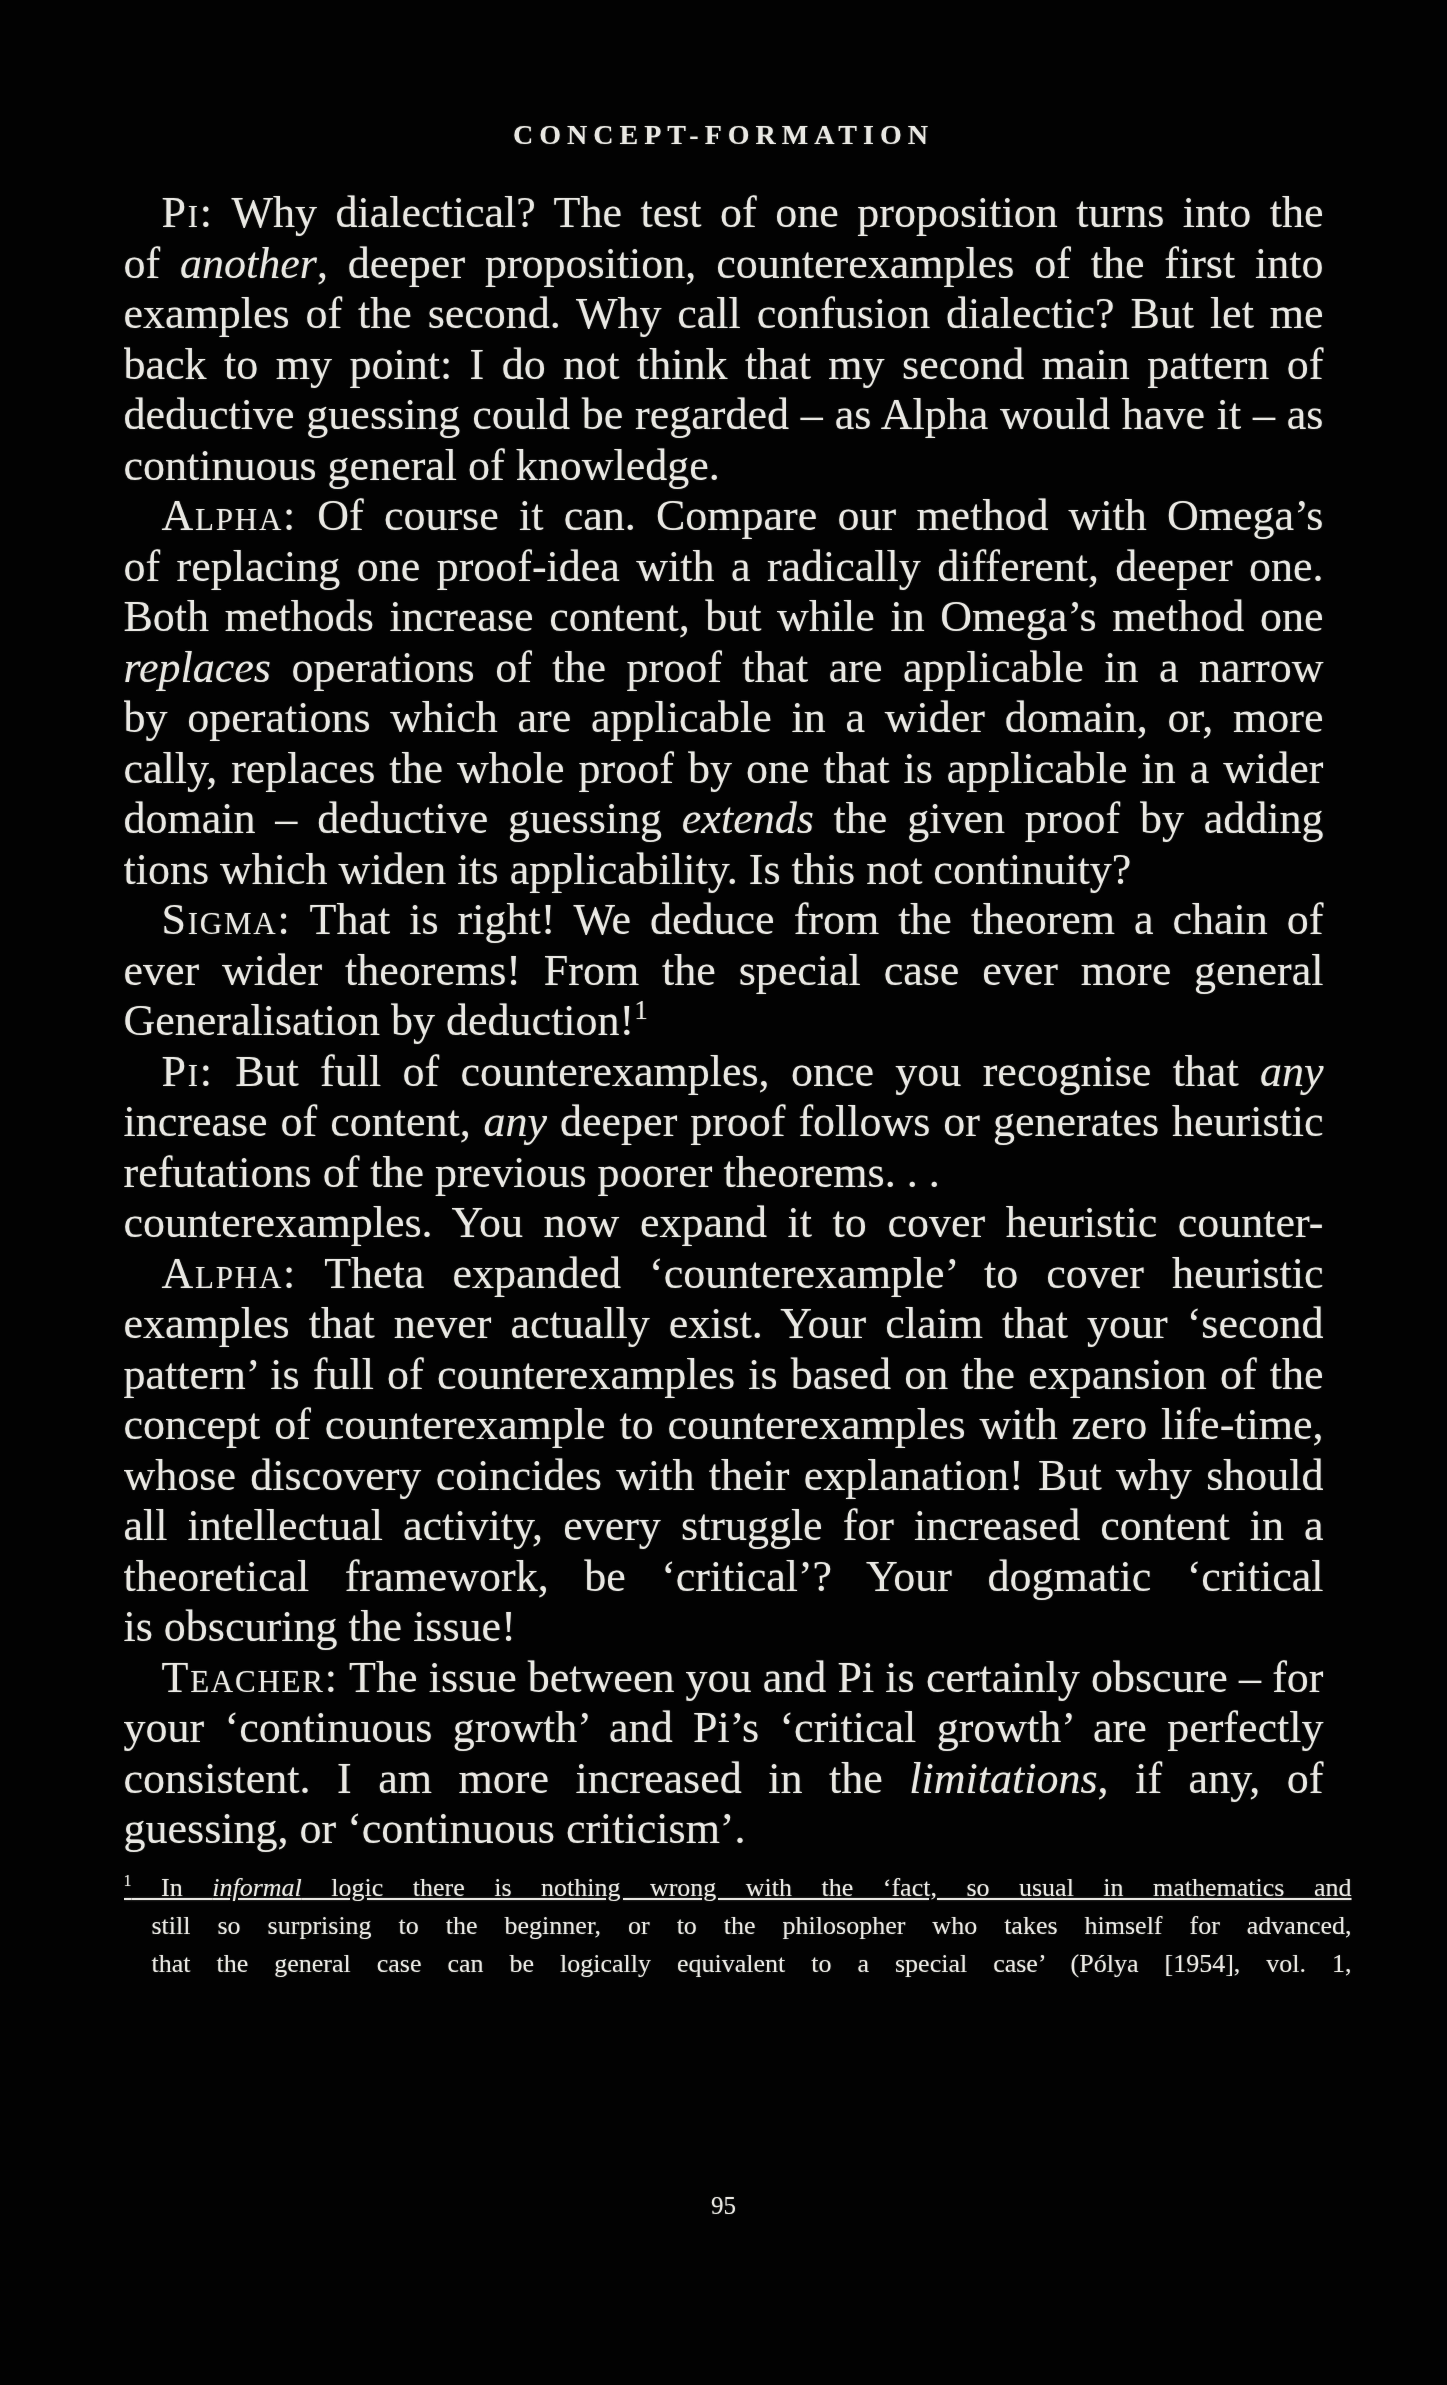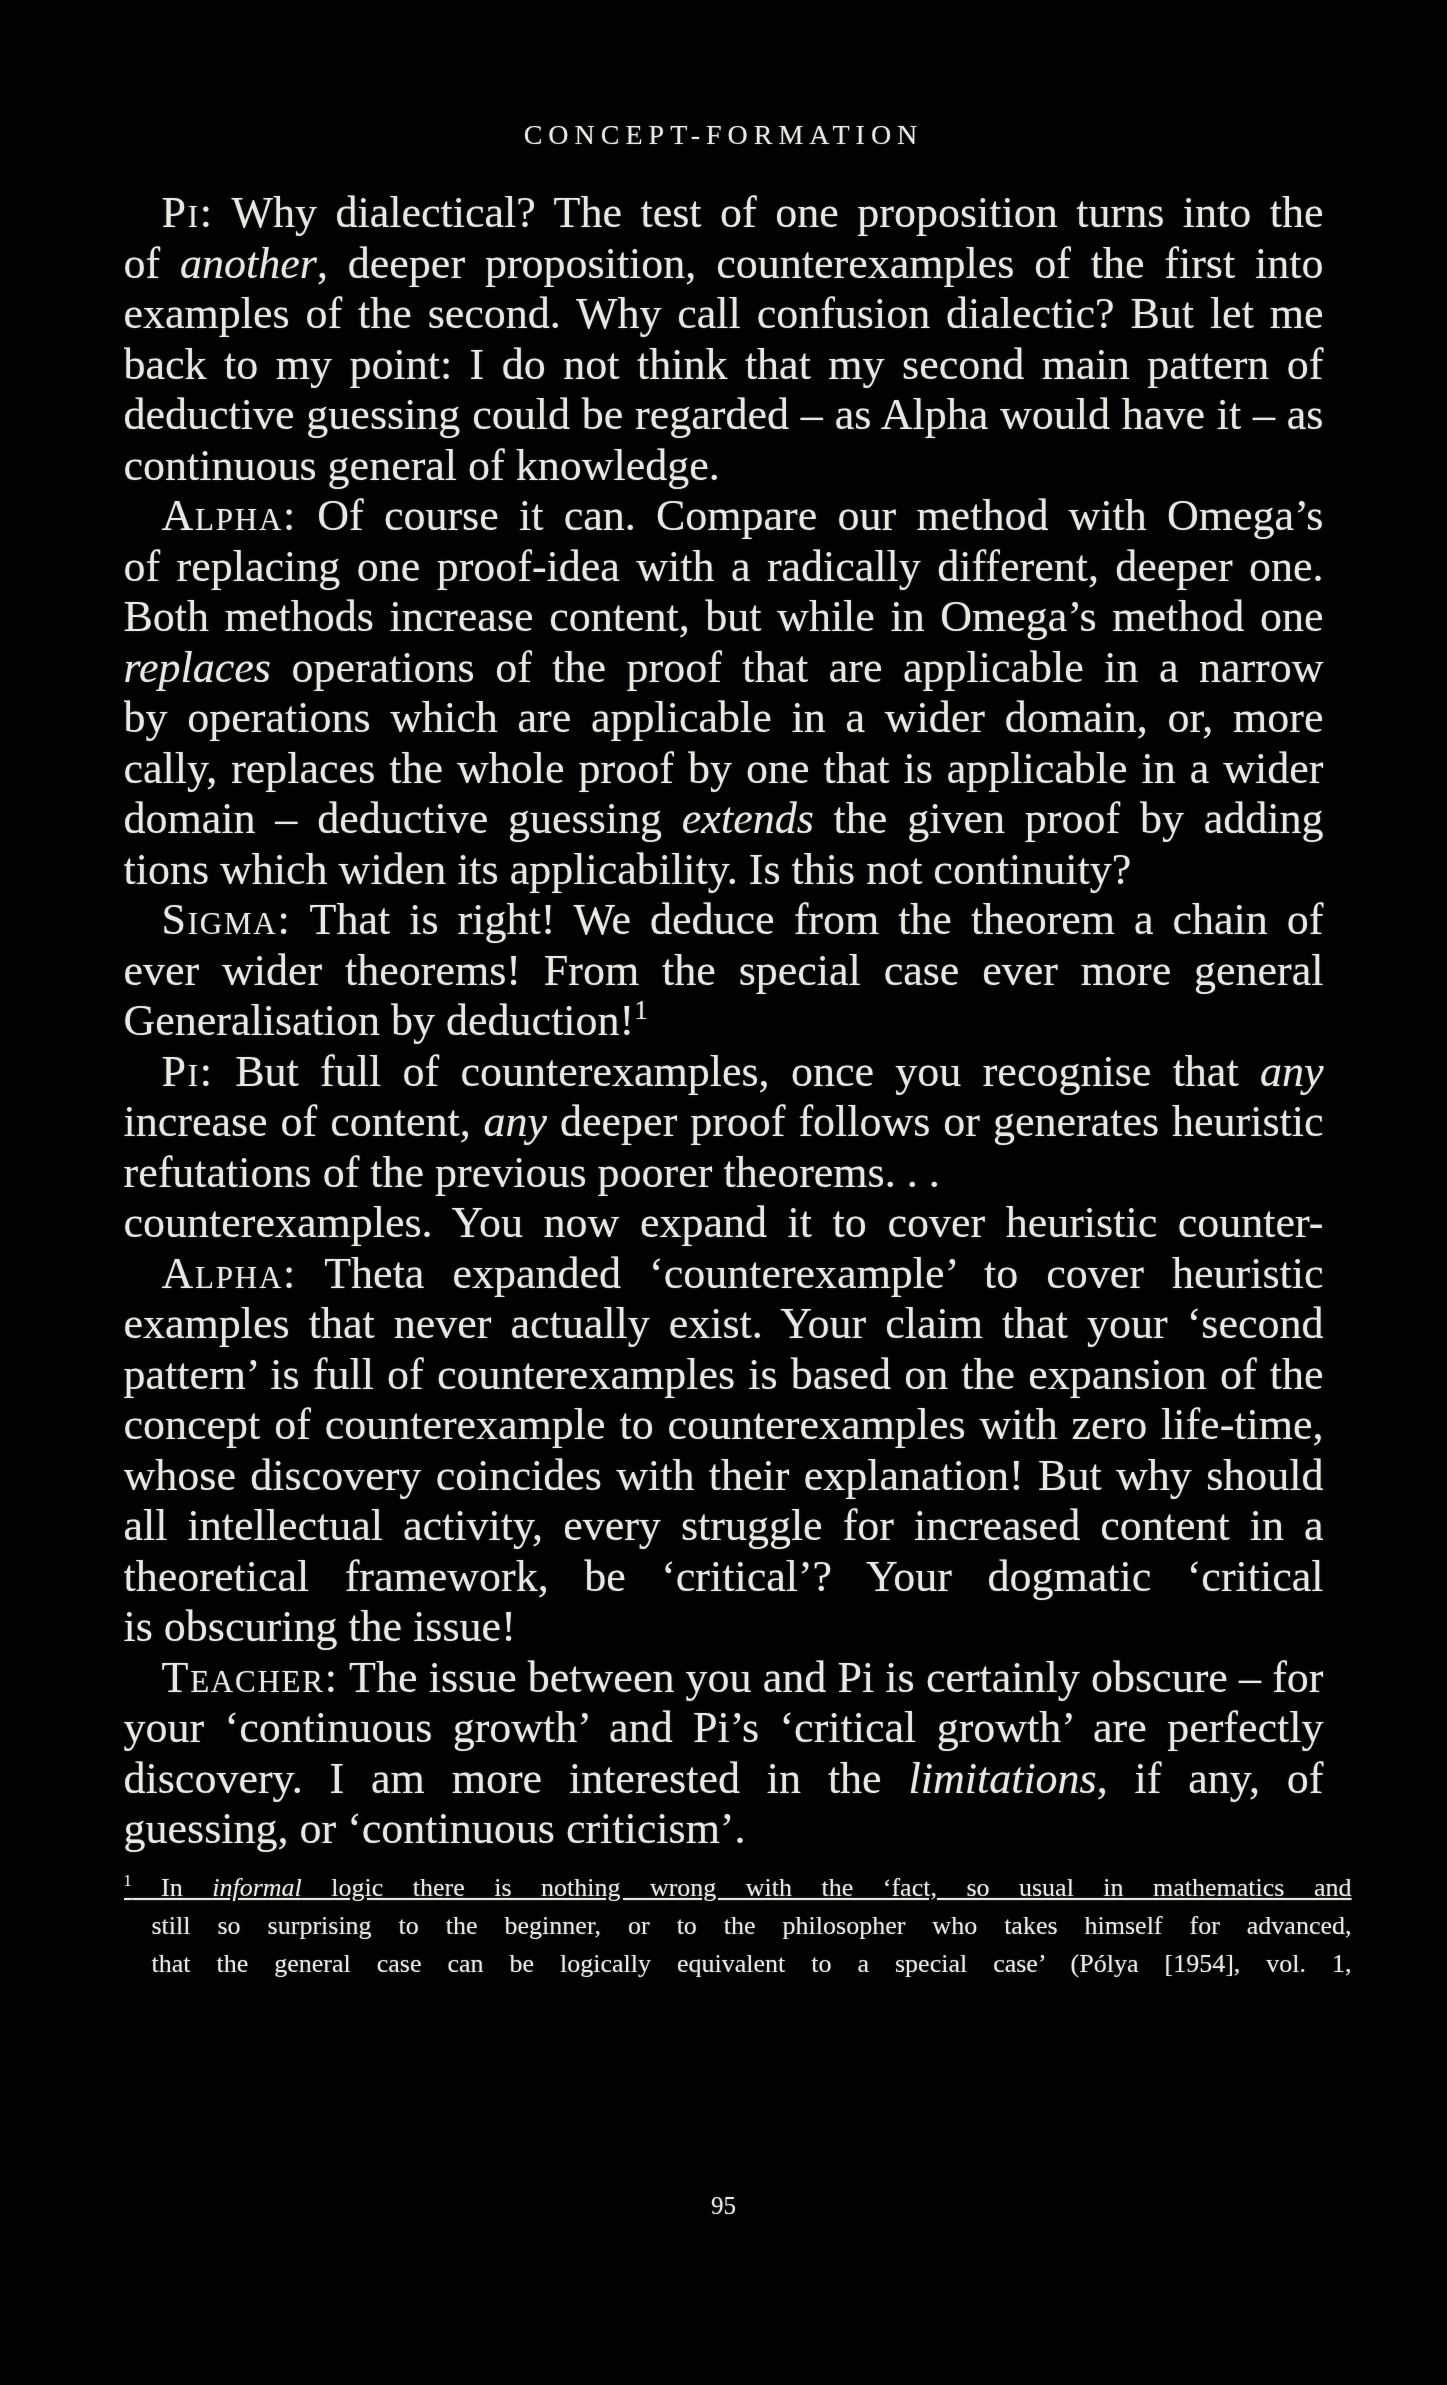--- a/index.html
+++ b/index.html
@@ -21,21 +21,21 @@
   .content {
     width: 1200px;
     margin: 0 auto;
     padding-top: 118px;
   }
   .running-head {
     text-align: center;
     font-size: 28px;
     line-height: 34px;
     letter-spacing: 6px;
-    font-weight: normal;
+    font-weight: bold;
     white-space: nowrap;
   }
   .body-text {
     margin-top: 36px;
   }
   .line {
     width: 100%;
     text-align: justify;
     text-align-last: justify;
     overflow: hidden;
@@ -127,21 +127,21 @@
           <div class="line body-line"><span>pattern’ is full of counterexamples is based on the expansion of the</span></div>
           <div class="line body-line"><span>concept of counterexample to counterexamples with zero life-time,</span></div>
           <div class="line body-line"><span>whose discovery coincides with their explanation! But why should</span></div>
           <div class="line body-line"><span>all intellectual activity, every struggle for increased content in a unified</span></div>
           <div class="line body-line"><span>theoretical framework, be ‘critical’? Your dogmatic ‘critical attitude’</span></div>
           <div class="line body-line last"><span>is obscuring the issue!</span></div>
         </div>
         <div class="paragraph">
           <div class="line body-line indent"><span class="sc">Teacher:</span><span> The issue between you and Pi is certainly obscure – for</span></div>
           <div class="line body-line"><span>your ‘continuous growth’ and Pi’s ‘critical growth’ are perfectly</span></div>
-          <div class="line body-line"><span>discovery. I am more interested in the </span><span class="i">limitations</span><span>, if any, of applicable</span></div>
+          <div class="line body-line"><span>consistent. I am more increased in the </span><span class="i">limitations</span><span>, if any, of applicable</span></div>
           <div class="line body-line last"><span>guessing, or ‘continuous criticism’.</span></div>
         </div>
       </div>
 
     <div class="footnote">
         <div class="line fn-line first"><sup>1</sup><span> In </span><span class="i">informal</span><span> logic there is nothing wrong with the ‘fact, so usual in mathematics and</span></div>
         <div class="line fn-line"><span>still so surprising to the beginner, or to the philosopher who takes himself for advanced,</span></div>
         <div class="line fn-line"><span>that the general case can be logically equivalent to a special case’ (Pólya [1954], vol. 1,</span></div>
       </div>
 

